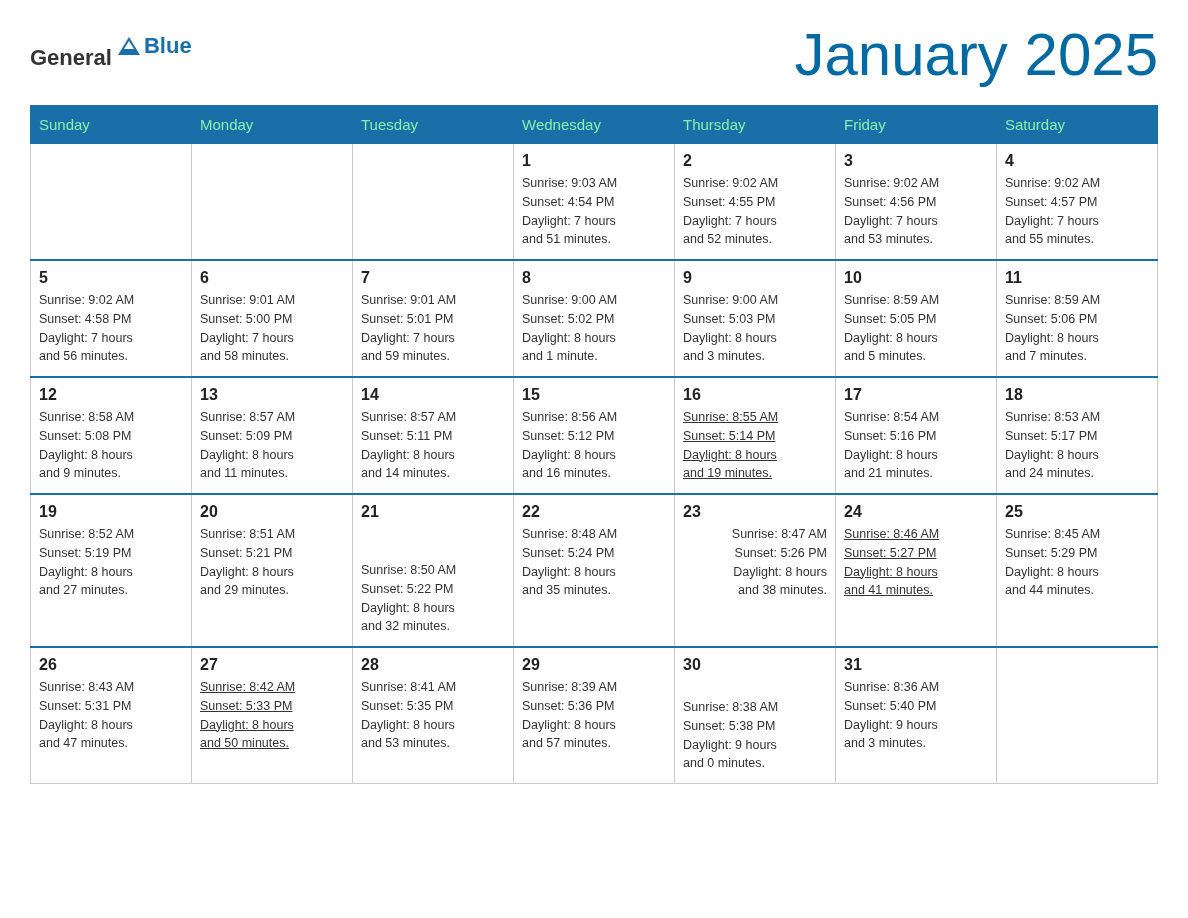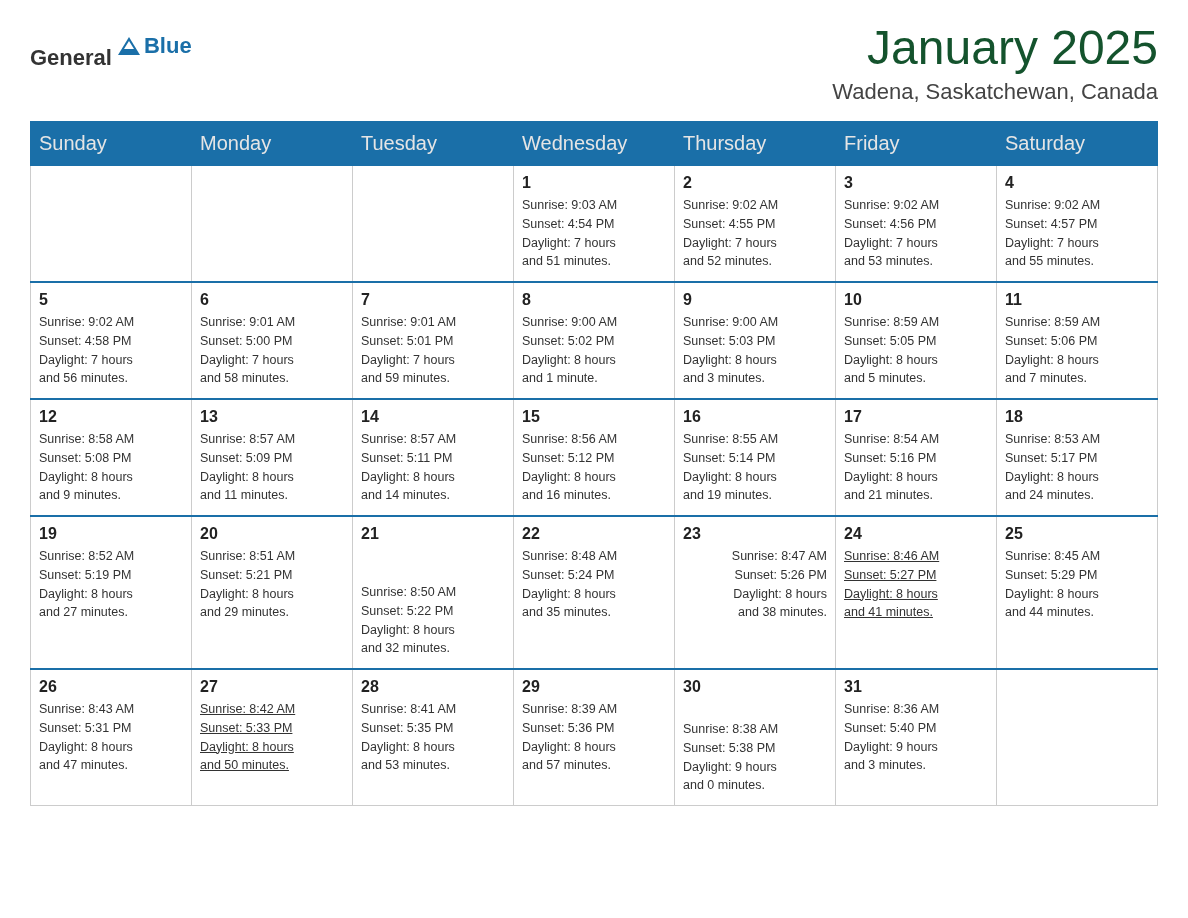--- a/index.html
+++ b/index.html
@@ -34,38 +34,38 @@
     }
     .logo-icon {
       width: 22px;
       height: 22px;
       margin-left: 2px;
     }
     .title-area {
       text-align: right;
     }
     .calendar-title {
-      font-size: 48px;
+      font-size: 60px;
       font-weight: normal;
-      color: #14532d;
+      color: #0369a1;
     }
     .calendar-subtitle {
       font-size: 22px;
       color: #444;
       margin-top: 4px;
     }
     .calendar-table {
       width: 100%;
       border-collapse: collapse;
       margin-top: 8px;
     }
     .calendar-table th {
       background-color: #1a6fa8;
-      color: #e5e5e5;
-      font-size: 20px;
+      color: #86efac;
+      font-size: 15px;
       font-weight: normal;
       padding: 10px 8px;
       text-align: left;
       border: 1px solid #1a6fa8;
     }
     .calendar-table td {
       vertical-align: top;
       border: 1px solid #ccc;
       padding: 8px 8px 10px 8px;
       width: calc(100% / 7);
@@ -98,21 +98,20 @@
   <div class="logo">
     <span class="logo-text-general">General</span>
     <svg class="logo-icon" viewBox="0 0 22 22" xmlns="http://www.w3.org/2000/svg">
       <polygon points="11,2 22,20 0,20" fill="#1a6fa8"></polygon>
       <polygon points="6,14 16,14 11,6" fill="#fff"></polygon>
     </svg>
     <span class="logo-text-blue">Blue</span>
   </div>
   <div class="title-area">
     <div class="calendar-title">January 2025</div>
-    <div class="calendar-subtitle">Wadena, Saskatchewan, Canada</div>
   </div>
 </div>
 
 <table class="calendar-table">
   <thead>
     <tr>
       <th>Sunday</th>
       <th>Monday</th>
       <th>Tuesday</th>
       <th>Wednesday</th>
@@ -230,21 +229,21 @@
         </td>
         <td>
           <div class="day-number">15</div>
           <div class="day-info" style="white-space: pre-line;">Sunrise: 8:56 AM
 Sunset: 5:12 PM
 Daylight: 8 hours
 and 16 minutes.</div>
         </td>
         <td>
           <div class="day-number">16</div>
-          <div class="day-info" style="white-space: pre-line;">Sunrise: 8:55 AM
+          <div class="day-info" style="white-space: pre-line; text-decoration: underline;">Sunrise: 8:55 AM
 Sunset: 5:14 PM
 Daylight: 8 hours
 and 19 minutes.</div>
         </td>
         <td>
           <div class="day-number">17</div>
           <div class="day-info" style="white-space: pre-line;">Sunrise: 8:54 AM
 Sunset: 5:16 PM
 Daylight: 8 hours
 and 21 minutes.</div>

